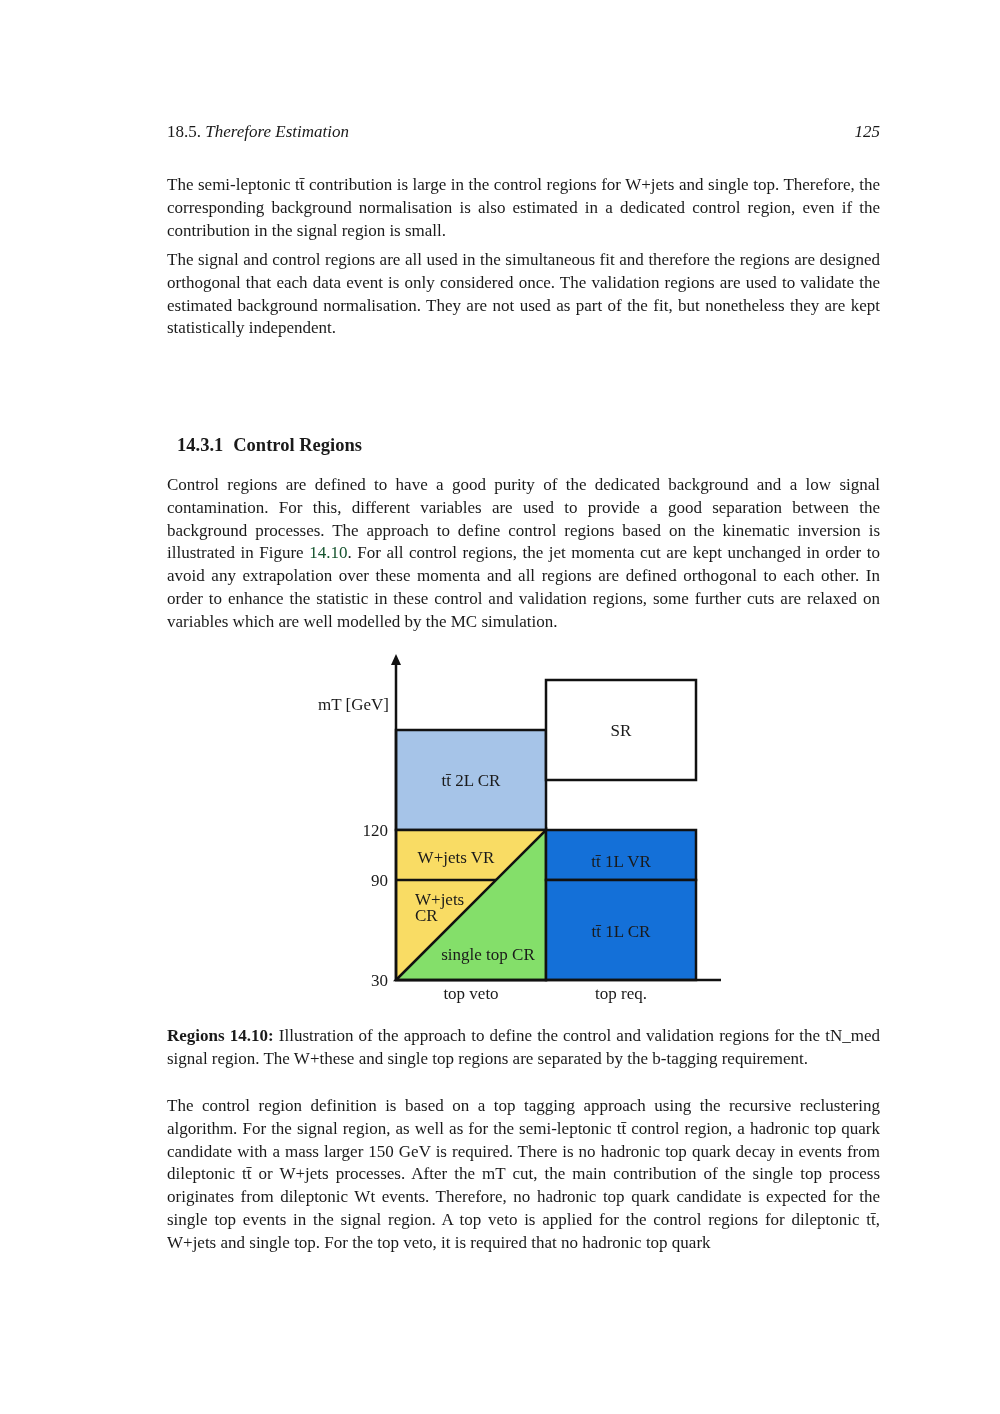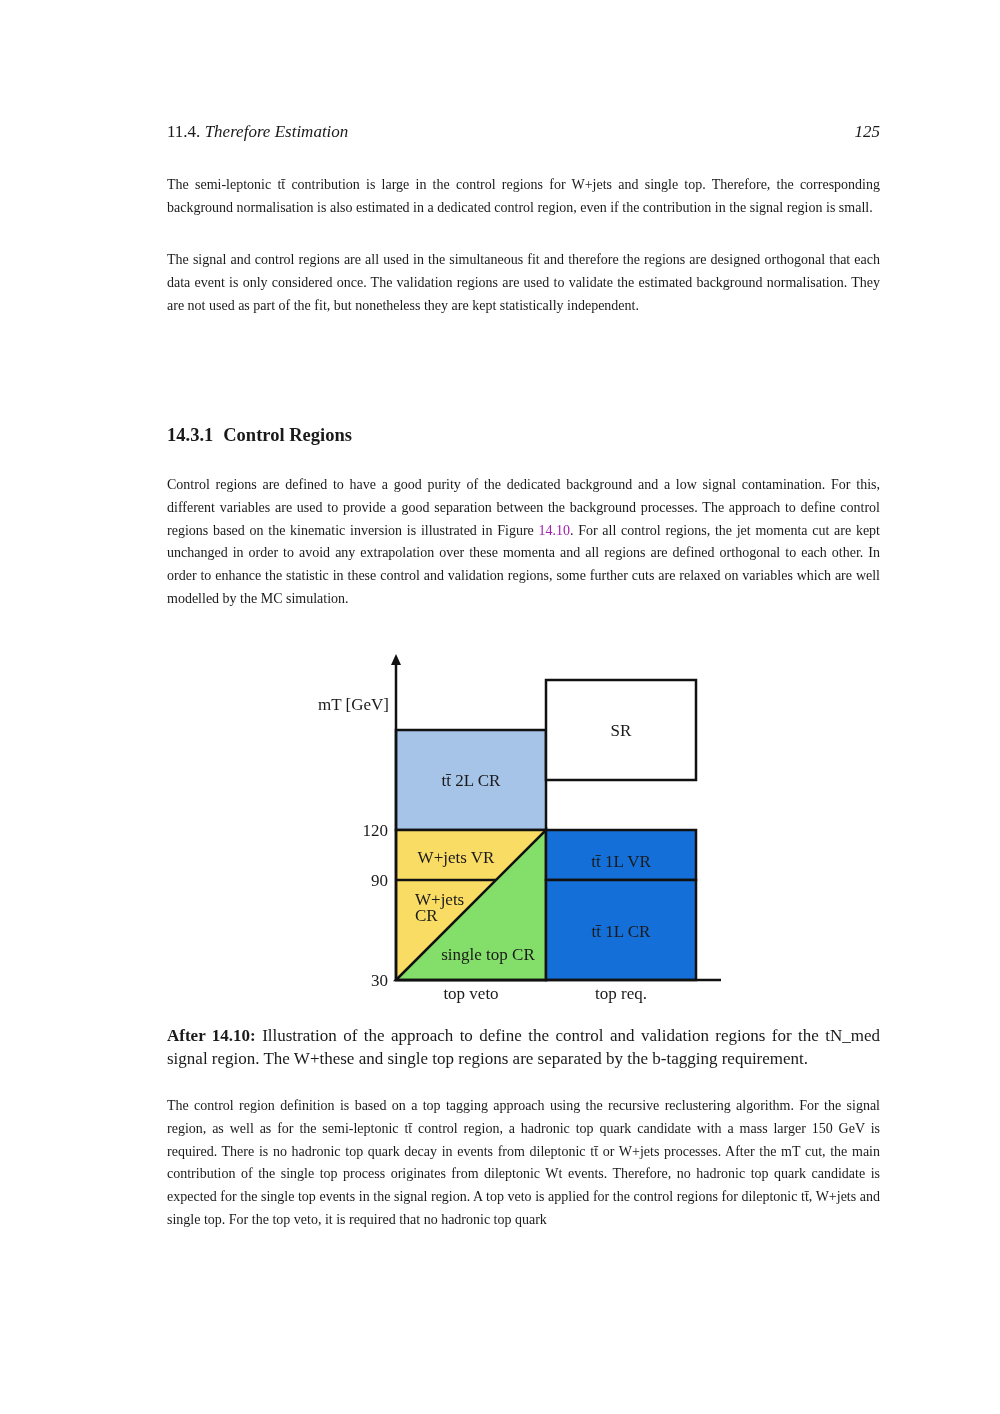--- a/index.html
+++ b/index.html
@@ -2,35 +2,35 @@
 <html><head>
 <meta charset="utf-8">
 <style>
   html, body { margin: 0; padding: 0; background: #ffffff; }
   body { width: 1000px; height: 1414px; position: relative; overflow: hidden;
          font-family: "Liberation Serif", serif; color: #1a1a1a; }
   .running-head { position: absolute; top: 122px; left: 167px; width: 713px; font-size: 17px; }
   .running-head .sec { font-style: normal; }
   .running-head .title { font-style: italic; }
   .running-head .pageno { position: absolute; right: 0; top: 0; font-style: italic; }
-  .para { position: absolute; left: 167px; width: 713px; font-size: 14px; line-height: 22.8px;
+  .para { position: absolute; left: 167px; width: 713px; font-size: 17px; line-height: 22.8px;
           text-align: justify; margin: 0; }
-  .heading { position: absolute; left: 167px; top: 425px; font-size: 18.5px; font-weight: bold; margin: 0; }
+  .heading { position: absolute; left: 167px; top: 425px; font-size: 18.5px; font-weight: bold; margin: 10px; }
   .heading .num { margin-right: 10px; }
-  .link { color: #a21caf; }
+  .link { color: #14532d; }
   .figure { position: absolute; left: 296px; top: 650px; width: 440px; height: 360px; }
   .caption { position: absolute; left: 167px; top: 1025px; width: 713px; font-size: 17px; line-height: 22.8px; margin: 0; text-align: justify; }
   .caption b { font-weight: bold; }
   svg text { font-family: "Liberation Serif", serif; font-size: 17px; fill: #1a1a1a; }
 </style>
 </head>
 <body>
 
 <div class="running-head">
-  <span class="sec">11.4.</span>
+  <span class="sec">18.5.</span>
   <span class="title">Therefore Estimation</span>
   <span class="pageno">125</span>
 </div>
 
 <p class="para" style="top:174px;">The semi-leptonic tt̄ contribution is large in the control regions for W+jets and single top. Therefore, the corresponding background normalisation is also estimated in a dedicated control region, even if the contribution in the signal region is small.</p>
 <p class="para" style="top:249px;">The signal and control regions are all used in the simultaneous fit and therefore the regions are designed orthogonal that each data event is only considered once. The validation regions are used to validate the estimated background normalisation. They are not used as part of the fit, but nonetheless they are kept statistically independent.</p>
 
 <h3 class="heading">
   <span class="num">14.3.1</span><span>Control Regions</span>
 </h3>
@@ -62,15 +62,15 @@
     <text x="325" y="86" text-anchor="middle">SR</text>
     <text x="160" y="213" text-anchor="middle">W+jets VR</text>
     <text x="119" y="255">W+jets</text>
     <text x="119" y="271">CR</text>
     <text x="192" y="310" text-anchor="middle">single top CR</text>
     <text x="325" y="217" text-anchor="middle">tt̄ 1L VR</text>
     <text x="325" y="287" text-anchor="middle">tt̄ 1L CR</text>
   </svg>
 </div>
 
-<p class="caption"><b>After 14.10:</b><span> Illustration of the approach to define the control and validation regions for the tN_med signal region. The W+these and single top regions are separated by the b-tagging requirement.</span></p>
+<p class="caption"><b>Regions 14.10:</b><span> Illustration of the approach to define the control and validation regions for the tN_med signal region. The W+these and single top regions are separated by the b-tagging requirement.</span></p>
 
 <p class="para" style="top:1095px;">The control region definition is based on a top tagging approach using the recursive reclustering algorithm. For the signal region, as well as for the semi-leptonic tt̄ control region, a hadronic top quark candidate with a mass larger 150 GeV is required. There is no hadronic top quark decay in events from dileptonic tt̄ or W+jets processes. After the mT cut, the main contribution of the single top process originates from dileptonic Wt events. Therefore, no hadronic top quark candidate is expected for the single top events in the signal region. A top veto is applied for the control regions for dileptonic tt̄, W+jets and single top. For the top veto, it is required that no hadronic top quark</p>
 
 </body></html>

